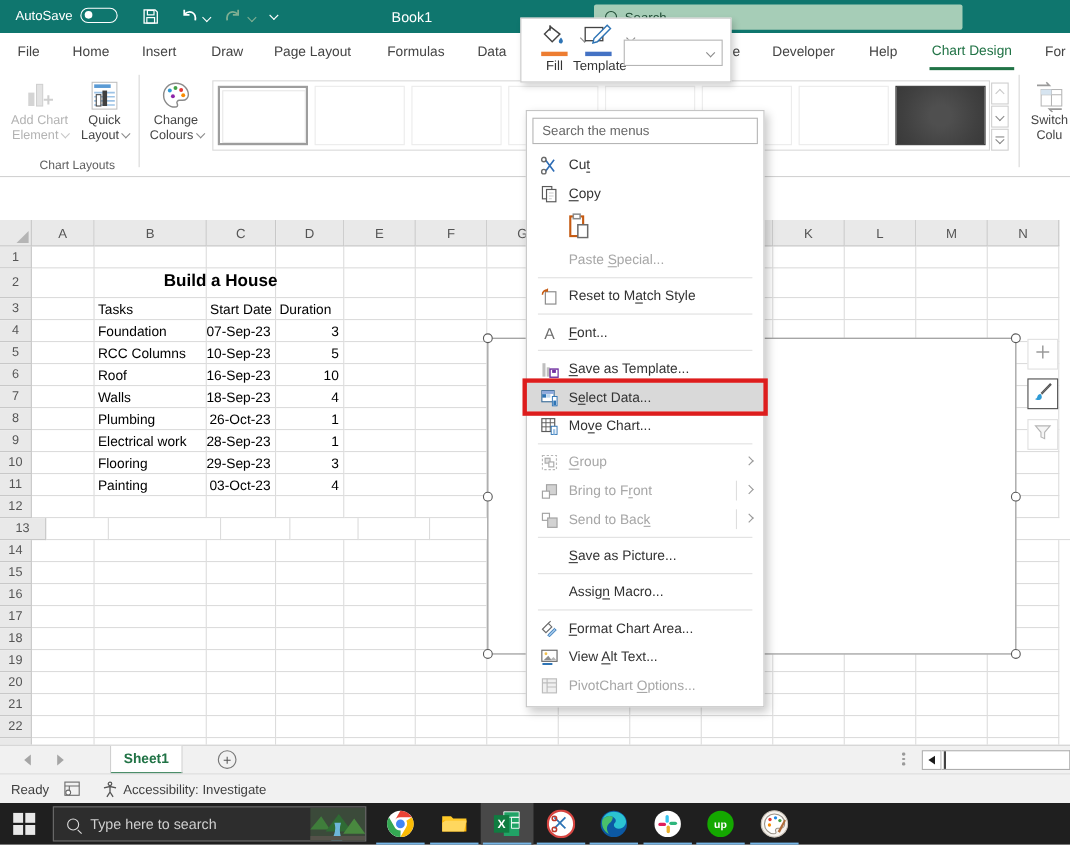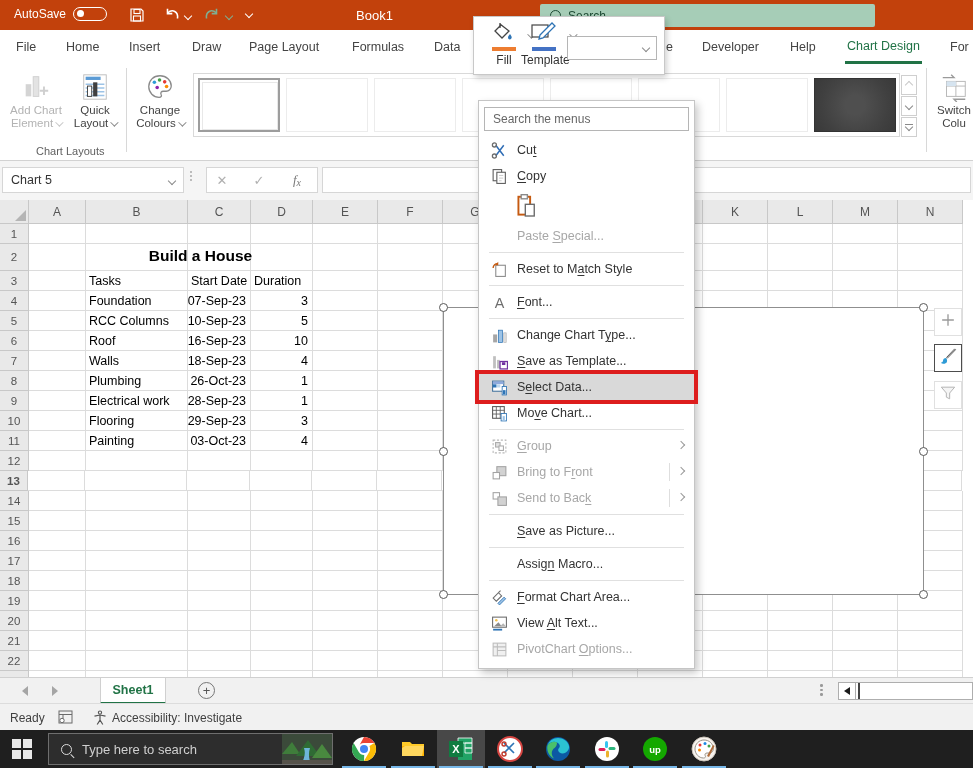--- a/index.html
+++ b/index.html
@@ -1,21 +1,21 @@
 <!DOCTYPE html>
 <html><head>
 <meta charset="utf-8">
 <style>
   * { box-sizing: border-box; margin: 0; padding: 0; }
   html,body { width:973px; height:768px; }
   body { font-family:"Liberation Sans", sans-serif; }
   .screen { position:relative; width:973px; height:768px; overflow:hidden; background:#fff; }
 
   
-  .titlebar { position:absolute; left:0; top:0; width:973px; height:30px; background:#c2410c; color:#fff; }
+  .titlebar { position:absolute; left:0; top:0; width:973px; height:30px; background:#0f766e; color:#fff; }
   .titlebar .autosave { position:absolute; left:14px; top:7px; font-size:12px; display:flex; align-items:center; gap:7px; }
   .toggle { width:34px; height:14px; border:1.5px solid #fff; border-radius:8px; position:relative; }
   .toggle .dot { position:absolute; left:3px; top:2px; width:7px; height:7px; border-radius:50%; background:#fff; }
   .tb-ico { position:absolute; top:6px; width:18px; height:18px; }
   .tb-chev { position:absolute; top:13px; width:7px; height:7px; }
   .chev:after { content:""; display:block; width:5px; height:5px; border-right:1.3px solid currentColor; border-bottom:1.3px solid currentColor; transform:rotate(45deg); }
   .booktitle { position:absolute; left:356px; top:8px; font-size:13px; color:#fff; }
   .titlesearch { position:absolute; left:540px; top:4px; width:335px; height:23px; background:#a6cdb7; border-radius:2px; color:#1d4a33; font-size:12px; display:flex; align-items:center; padding-left:10px; gap:7px; z-index:5; }
   .mag { width:11px; height:11px; border:1.4px solid #1d4a33; border-radius:50%; position:relative; flex:none; }
   .mag:after { content:""; position:absolute; left:9px; top:9px; width:5px; height:1.4px; background:#1d4a33; transform:rotate(45deg); transform-origin:0 0; }
@@ -253,39 +253,20 @@
             <rect x="8" y="10" width="20" height="16" fill="#fff" stroke="#b5b5b5"></rect>
             <path d="M8 15h20M18 10v16" stroke="#b5b5b5"></path>
             <path d="M4 6h12l-3-3M28 29H16l3 3" stroke="#9a9a9a" stroke-width="1.5" fill="none"></path>
             <rect x="8" y="10" width="10" height="5" fill="#d6e4f0"></rect>
           </svg>
       </div>
       <div class="blbl"><span>Switch</span><br><span>Colu</span></div>
     </div>
   </div>
 
-  <div class="formulabar">
-    <div class="namebox">
-      <span>Chart 5</span>
-      <span class="nchev"></span>
-    </div>
-    <div class="fdots">
-        <i></i>
-        <i></i>
-        <i></i>
-      </div>
-    <div class="fbar-group"></div>
-    <div class="fbtn" style="left:206px">✕</div>
-    <div class="fbtn" style="left:243px">✓</div>
-    <div class="fbtn" style="left:281px">
-        <span class="fxi">f</span>
-        <span class="fxi" style="font-size:10px;margin-top:4px">x</span>
-      </div>
-    <div class="ffield"><span></span></div>
-  </div>
 
   <div class="sheet" id="sheetgrid">
       <div class="srow" style="height: 24px;">
         <div class="hcell corner" style="width: 29px; height: 24px;"></div>
         <div class="hcell" style="width: 57px; height: 24px;">A</div>
         <div class="hcell" style="width: 102px; height: 24px;">B</div>
         <div class="hcell" style="width: 63px; height: 24px;">C</div>
         <div class="hcell" style="width: 62px; height: 24px;">D</div>
         <div class="hcell" style="width: 65px; height: 24px;">E</div>
         <div class="hcell" style="width: 65px; height: 24px;">F</div>
@@ -496,21 +477,21 @@
         <div class="cell" style="width: 65px;"></div>
         <div class="cell" style="width: 65px;"></div>
         <div class="cell" style="width: 65px;"></div>
         <div class="cell" style="width: 65px;"></div>
         <div class="cell" style="width: 65px;"></div>
         <div class="cell" style="width: 65px;"></div>
         <div class="cell" style="width: 65px;"></div>
         <div class="cell" style="width: 65px;"></div>
       </div>
       <div class="srow" style="height: 20px;">
-        <div class="rncell" style="width: 28px; font-weight: bold;">13</div>
+        <div class="rncell" style="width: 42px;">13</div>
         <div class="cell" style="width: 57px;"></div>
         <div class="cell" style="width: 102px;"></div>
         <div class="cell" style="width: 63px;"></div>
         <div class="cell" style="width: 62px;"></div>
         <div class="cell" style="width: 65px;"></div>
         <div class="cell" style="width: 65px;"></div>
         <div class="cell" style="width: 65px;"></div>
         <div class="cell" style="width: 65px;"></div>
         <div class="cell" style="width: 65px;"></div>
         <div class="cell" style="width: 65px;"></div>
@@ -766,30 +747,20 @@
       <div class="msep"></div>
       <div class="mitem">
         <span class="mic">
           <svg width="17" height="17" viewBox="0 0 16 16">
             <text x="8" y="13" font-size="13.5" text-anchor="middle" fill="#6e6e6e" font-family="Liberation Sans, sans-serif">A</text>
           </svg>
         </span>
         <span><u>F</u>ont...</span>
       </div>
       <div class="msep"></div>
-      <div class="mitem">
-        <span class="mic">
-          <svg width="17" height="17" viewBox="0 0 16 16">
-            <rect x="2" y="7" width="3.8" height="7.5" fill="#a6a6a6"></rect>
-            <rect x="7" y="3" width="3.8" height="11.5" fill="#9dc3e6" stroke="#2e74b5" stroke-width="0.7"></rect>
-            <rect x="12" y="5.5" width="2.3" height="9" fill="#e0e0e0" stroke="#b3b3b3" stroke-width="0.6"></rect>
-          </svg>
-        </span>
-        <span>Change Chart T<u>y</u>pe...</span>
-      </div>
       <div class="mitem">
         <span class="mic">
           <svg width="17" height="17" viewBox="0 0 16 16">
             <rect x="2" y="3" width="2.6" height="11.5" fill="#bfbfbf"></rect>
             <rect x="5.7" y="6.5" width="2.6" height="8" fill="#bfbfbf"></rect>
             <rect x="8.5" y="8" width="7" height="7" fill="#fff" stroke="#7030a0" stroke-width="1.2"></rect>
             <rect x="10.3" y="8.7" width="3.2" height="2.6" fill="#7030a0"></rect>
           </svg>
         </span>
         <span><u>S</u>ave as Template...</span>

